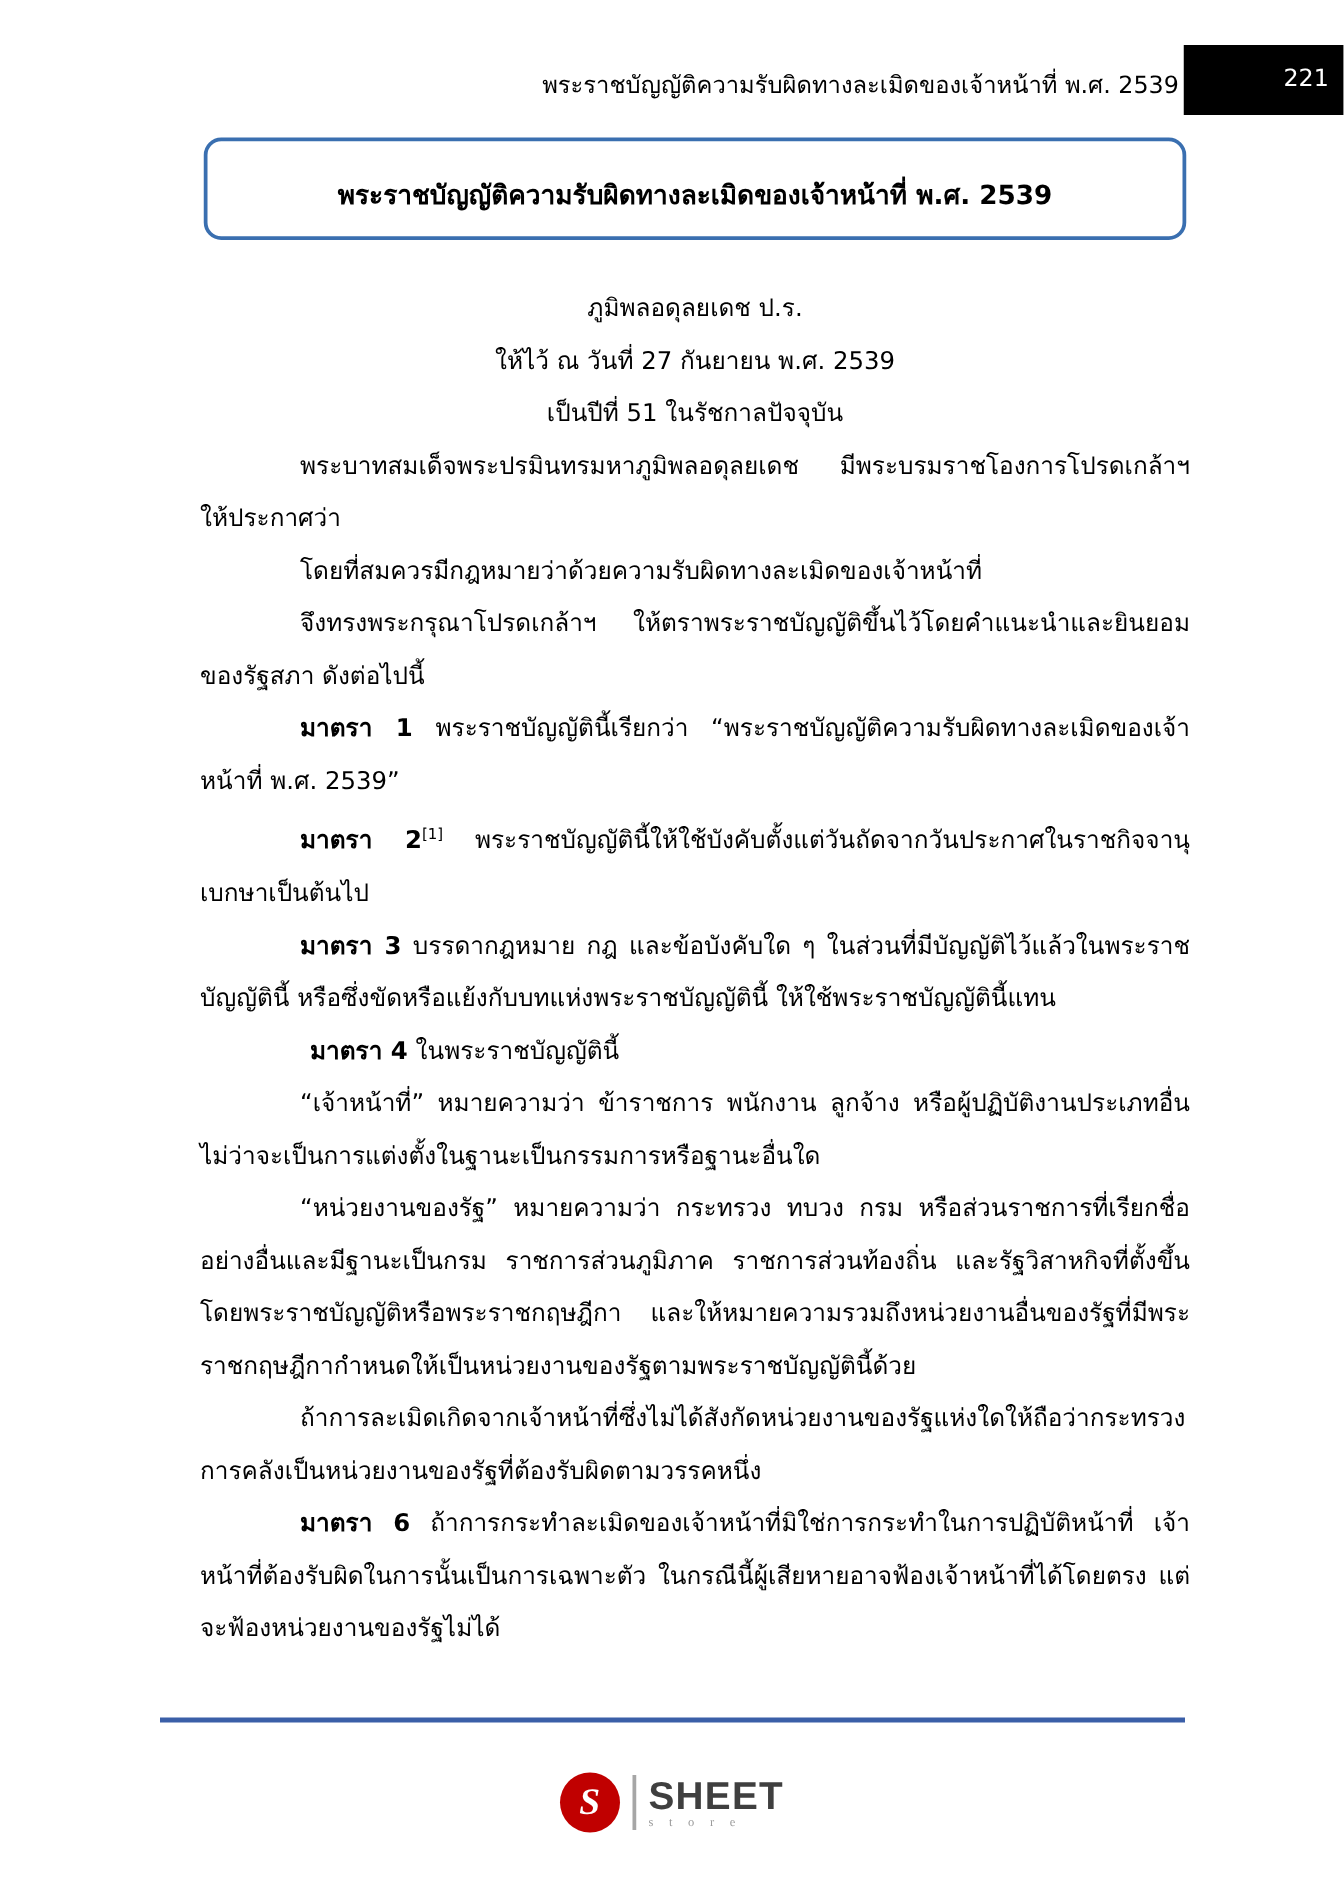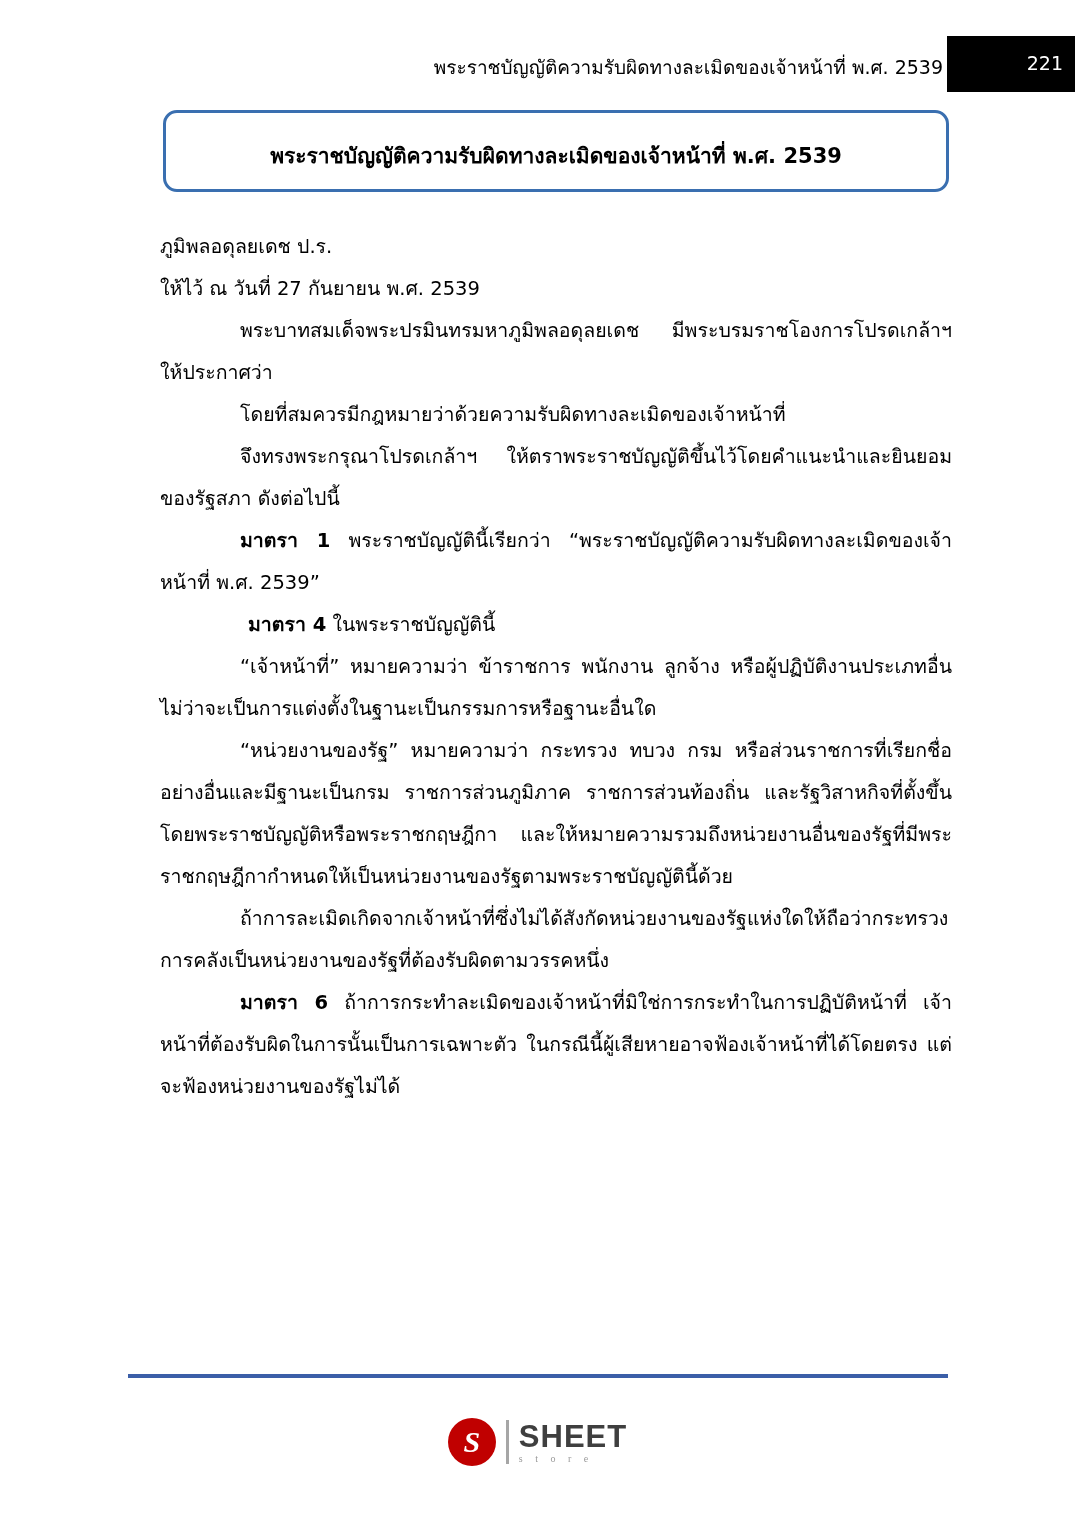--- a/index.html
+++ b/index.html
@@ -77,20 +77,21 @@
   
   .content {
     position: absolute;
     left: 160px;
     top: 226px;
     width: 792px;
     font-size: 19.5px;
     line-height: 42px;
   }
   .center-line {
+    text-align: center;
   }
   .para {
     text-indent: 80px;
     text-align: justify;
   }
   .para-narrow {
     text-indent: 88px;
     text-align: justify;
   }
   b.sec {
@@ -175,30 +176,37 @@
   </div>
 
   <div class="title-box">
     <div class="title-text">พระราชบัญญัติความรับผิดทางละเมิดของเจ้าหน้าที่ พ.ศ. 2539</div>
   </div>
 
   <div class="content">
 
     <div class="center-line">ภูมิพลอดุลยเดช ป.ร.</div>
     <div class="center-line">ให้ไว้ ณ วันที่ 27 กันยายน พ.ศ. 2539</div>
+    <div class="center-line">เป็นปีที่ 51 ในรัชกาลปัจจุบัน</div>
 
     <div class="para">พระบาทสมเด็จพระปรมินทรมหาภูมิพลอดุลยเดช  มีพระบรมราชโองการโปรดเกล้าฯ  ให้ประกาศว่า</div>
     <div class="para">โดยที่สมควรมีกฎหมายว่าด้วยความรับผิดทางละเมิดของเจ้าหน้าที่</div>
     <div class="para">จึงทรงพระกรุณาโปรดเกล้าฯ ให้ตราพระราชบัญญัติขึ้นไว้โดยคำแนะนำและยินยอมของรัฐสภา ดังต่อไปนี้</div>
 
     <div class="para">
       <b class="sec">มาตรา 1</b><span>  พระราชบัญญัตินี้เรียกว่า “พระราชบัญญัติความรับผิดทางละเมิดของเจ้าหน้าที่ พ.ศ. 2539”</span>
     </div>
 
-
+    <div class="para">
+      <b class="sec">มาตรา 2</b><sup>[1]</sup><span>  พระราชบัญญัตินี้ให้ใช้บังคับตั้งแต่วันถัดจากวันประกาศในราชกิจจานุเบกษาเป็นต้นไป</span>
+    </div>
+
+    <div class="para">
+      <b class="sec">มาตรา 3</b><span>  บรรดากฎหมาย กฎ และข้อบังคับใด ๆ ในส่วนที่มีบัญญัติไว้แล้วในพระราชบัญญัตินี้ หรือซึ่งขัดหรือแย้งกับบทแห่งพระราชบัญญัตินี้ ให้ใช้พระราชบัญญัตินี้แทน</span>
+    </div>
 
     <div class="para-narrow">
       <b class="sec">มาตรา 4</b><span>  ในพระราชบัญญัตินี้</span>
     </div>
 
     <div class="para">“เจ้าหน้าที่”  หมายความว่า  ข้าราชการ  พนักงาน  ลูกจ้าง  หรือผู้ปฏิบัติงานประเภทอื่น  ไม่ว่าจะเป็นการแต่งตั้งในฐานะเป็นกรรมการหรือฐานะอื่นใด</div>
     <div class="para">“หน่วยงานของรัฐ”  หมายความว่า  กระทรวง  ทบวง  กรม  หรือส่วนราชการที่เรียกชื่ออย่างอื่นและมีฐานะเป็นกรม  ราชการส่วนภูมิภาค  ราชการส่วนท้องถิ่น  และรัฐวิสาหกิจที่ตั้งขึ้นโดยพระราชบัญญัติหรือพระราชกฤษฎีกา  และให้หมายความรวมถึงหน่วยงานอื่นของรัฐที่มีพระราชกฤษฎีกากำหนดให้เป็นหน่วยงานของรัฐตามพระราชบัญญัตินี้ด้วย</div>
 
 
     <div class="para">ถ้าการละเมิดเกิดจากเจ้าหน้าที่ซึ่งไม่ได้สังกัดหน่วยงานของรัฐแห่งใดให้ถือว่ากระทรวงการคลังเป็นหน่วยงานของรัฐที่ต้องรับผิดตามวรรคหนึ่ง</div>

